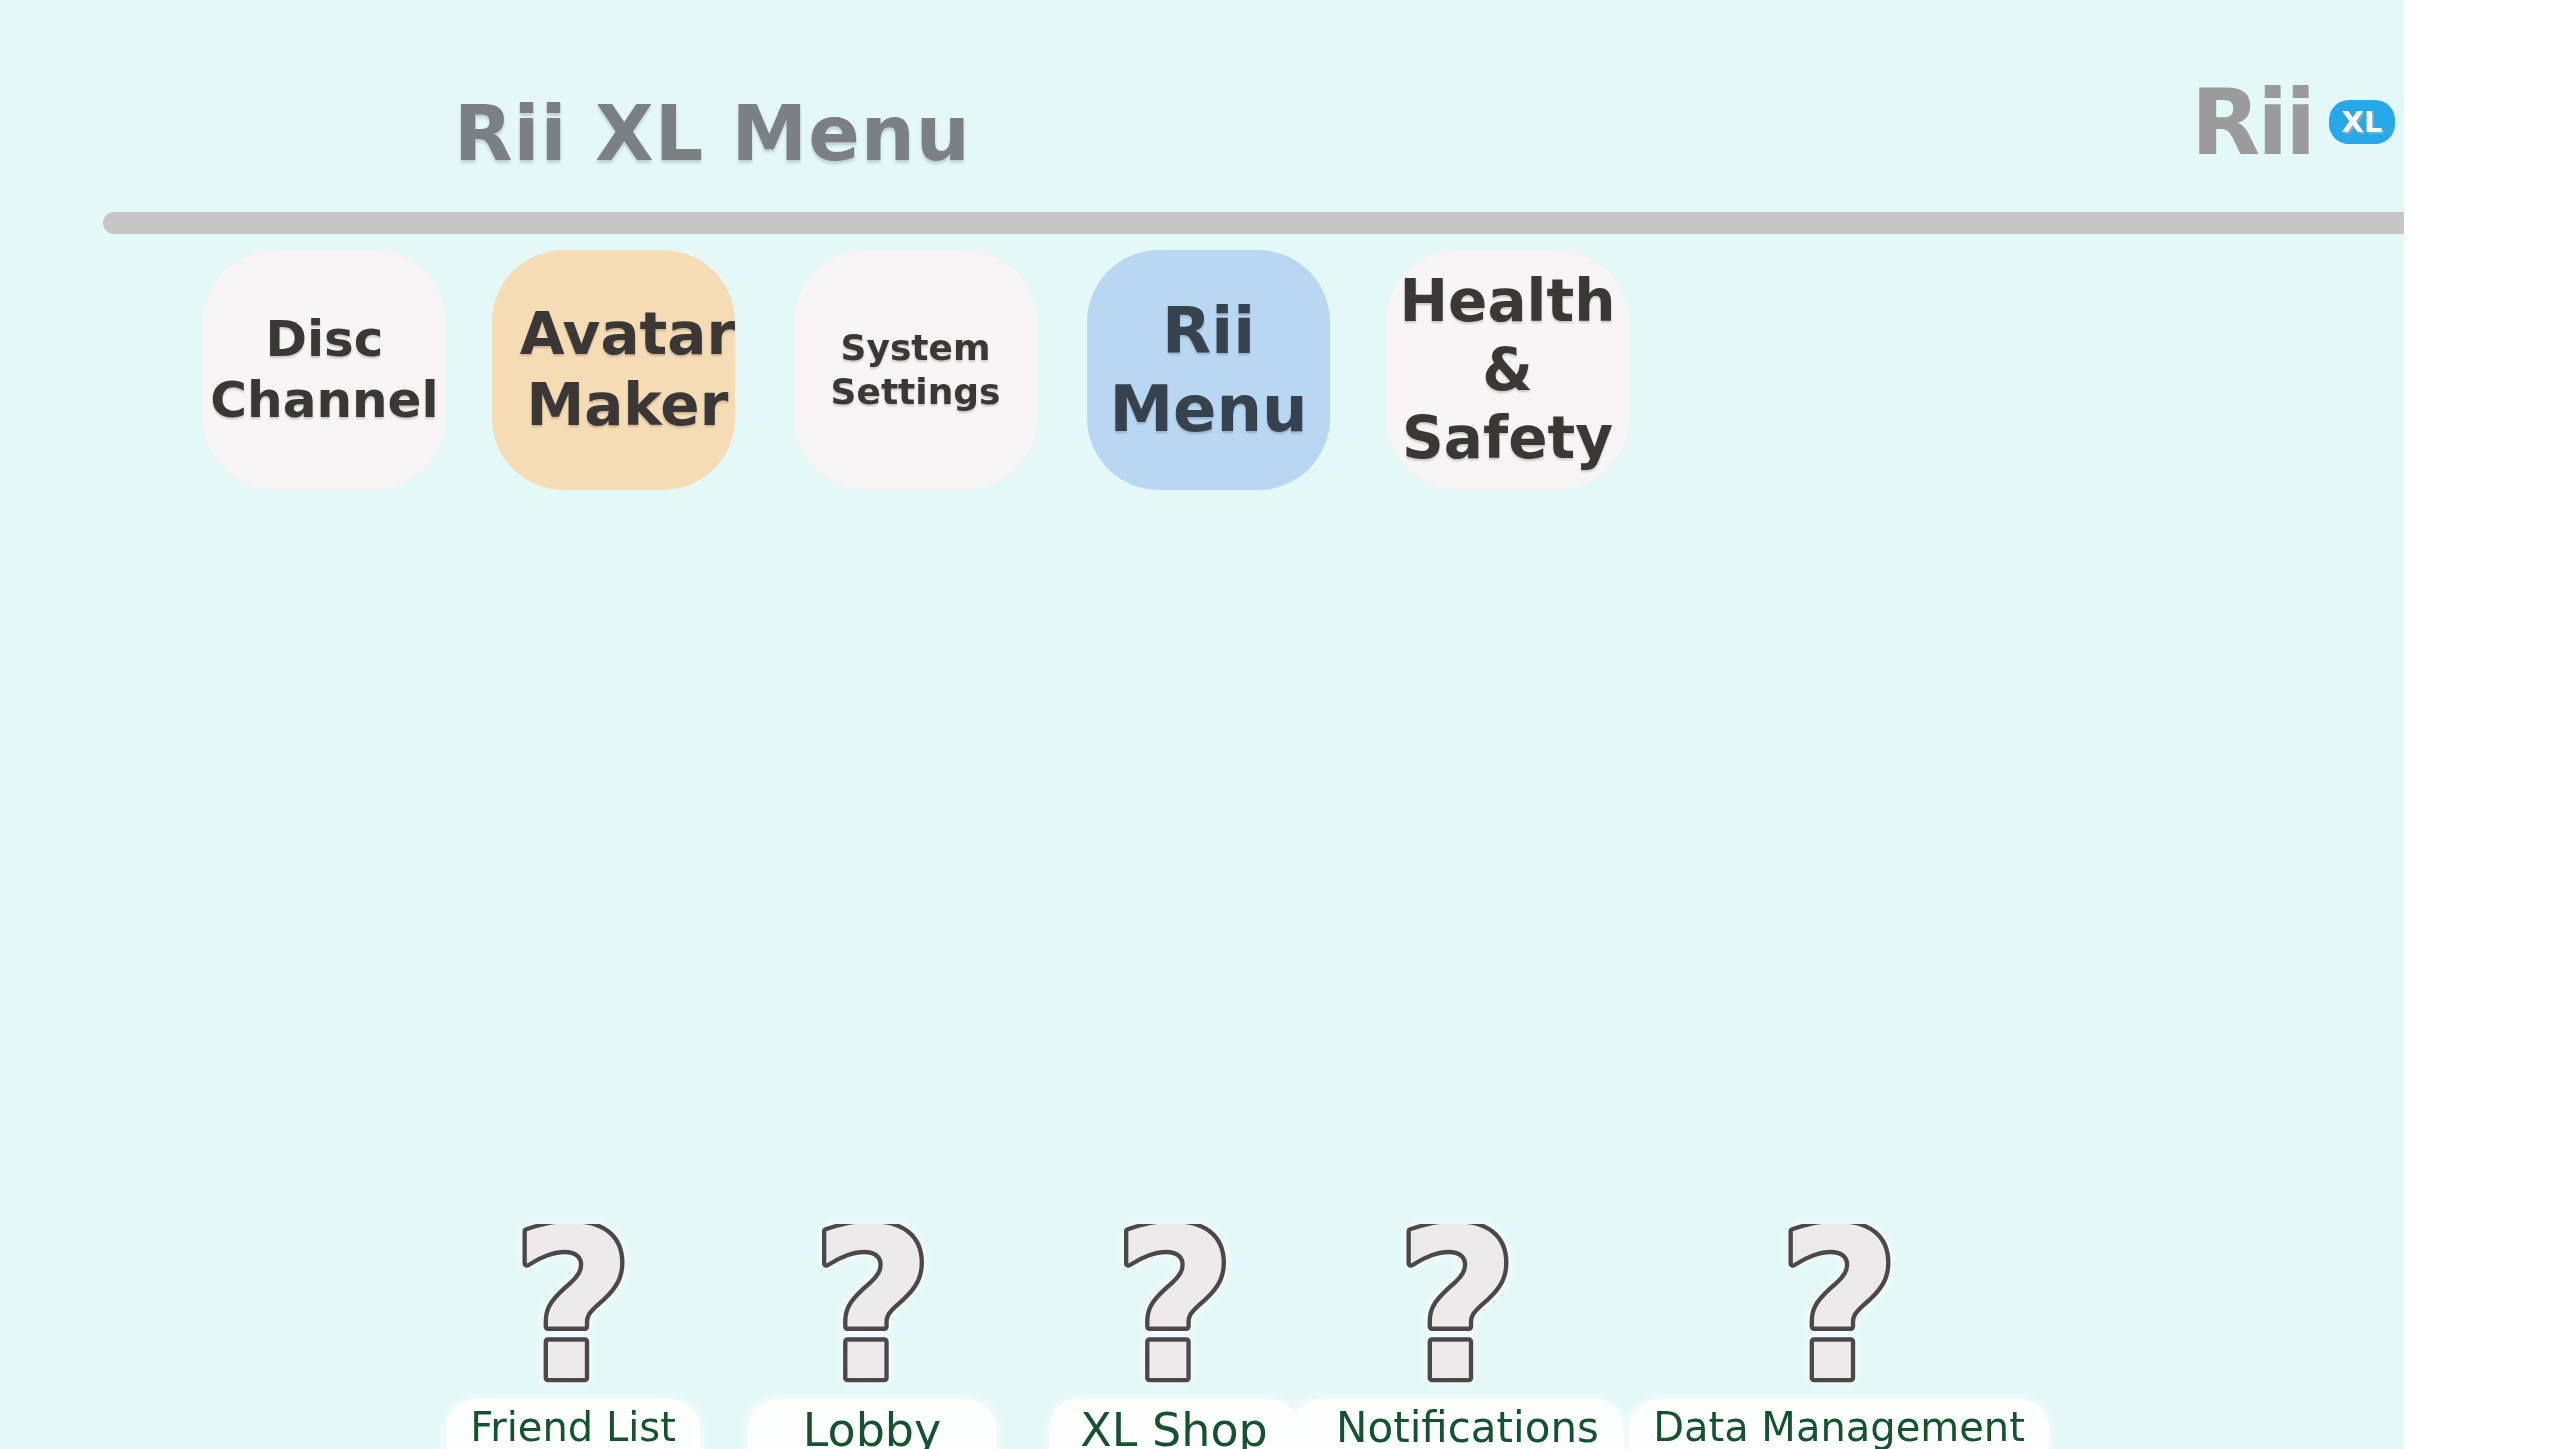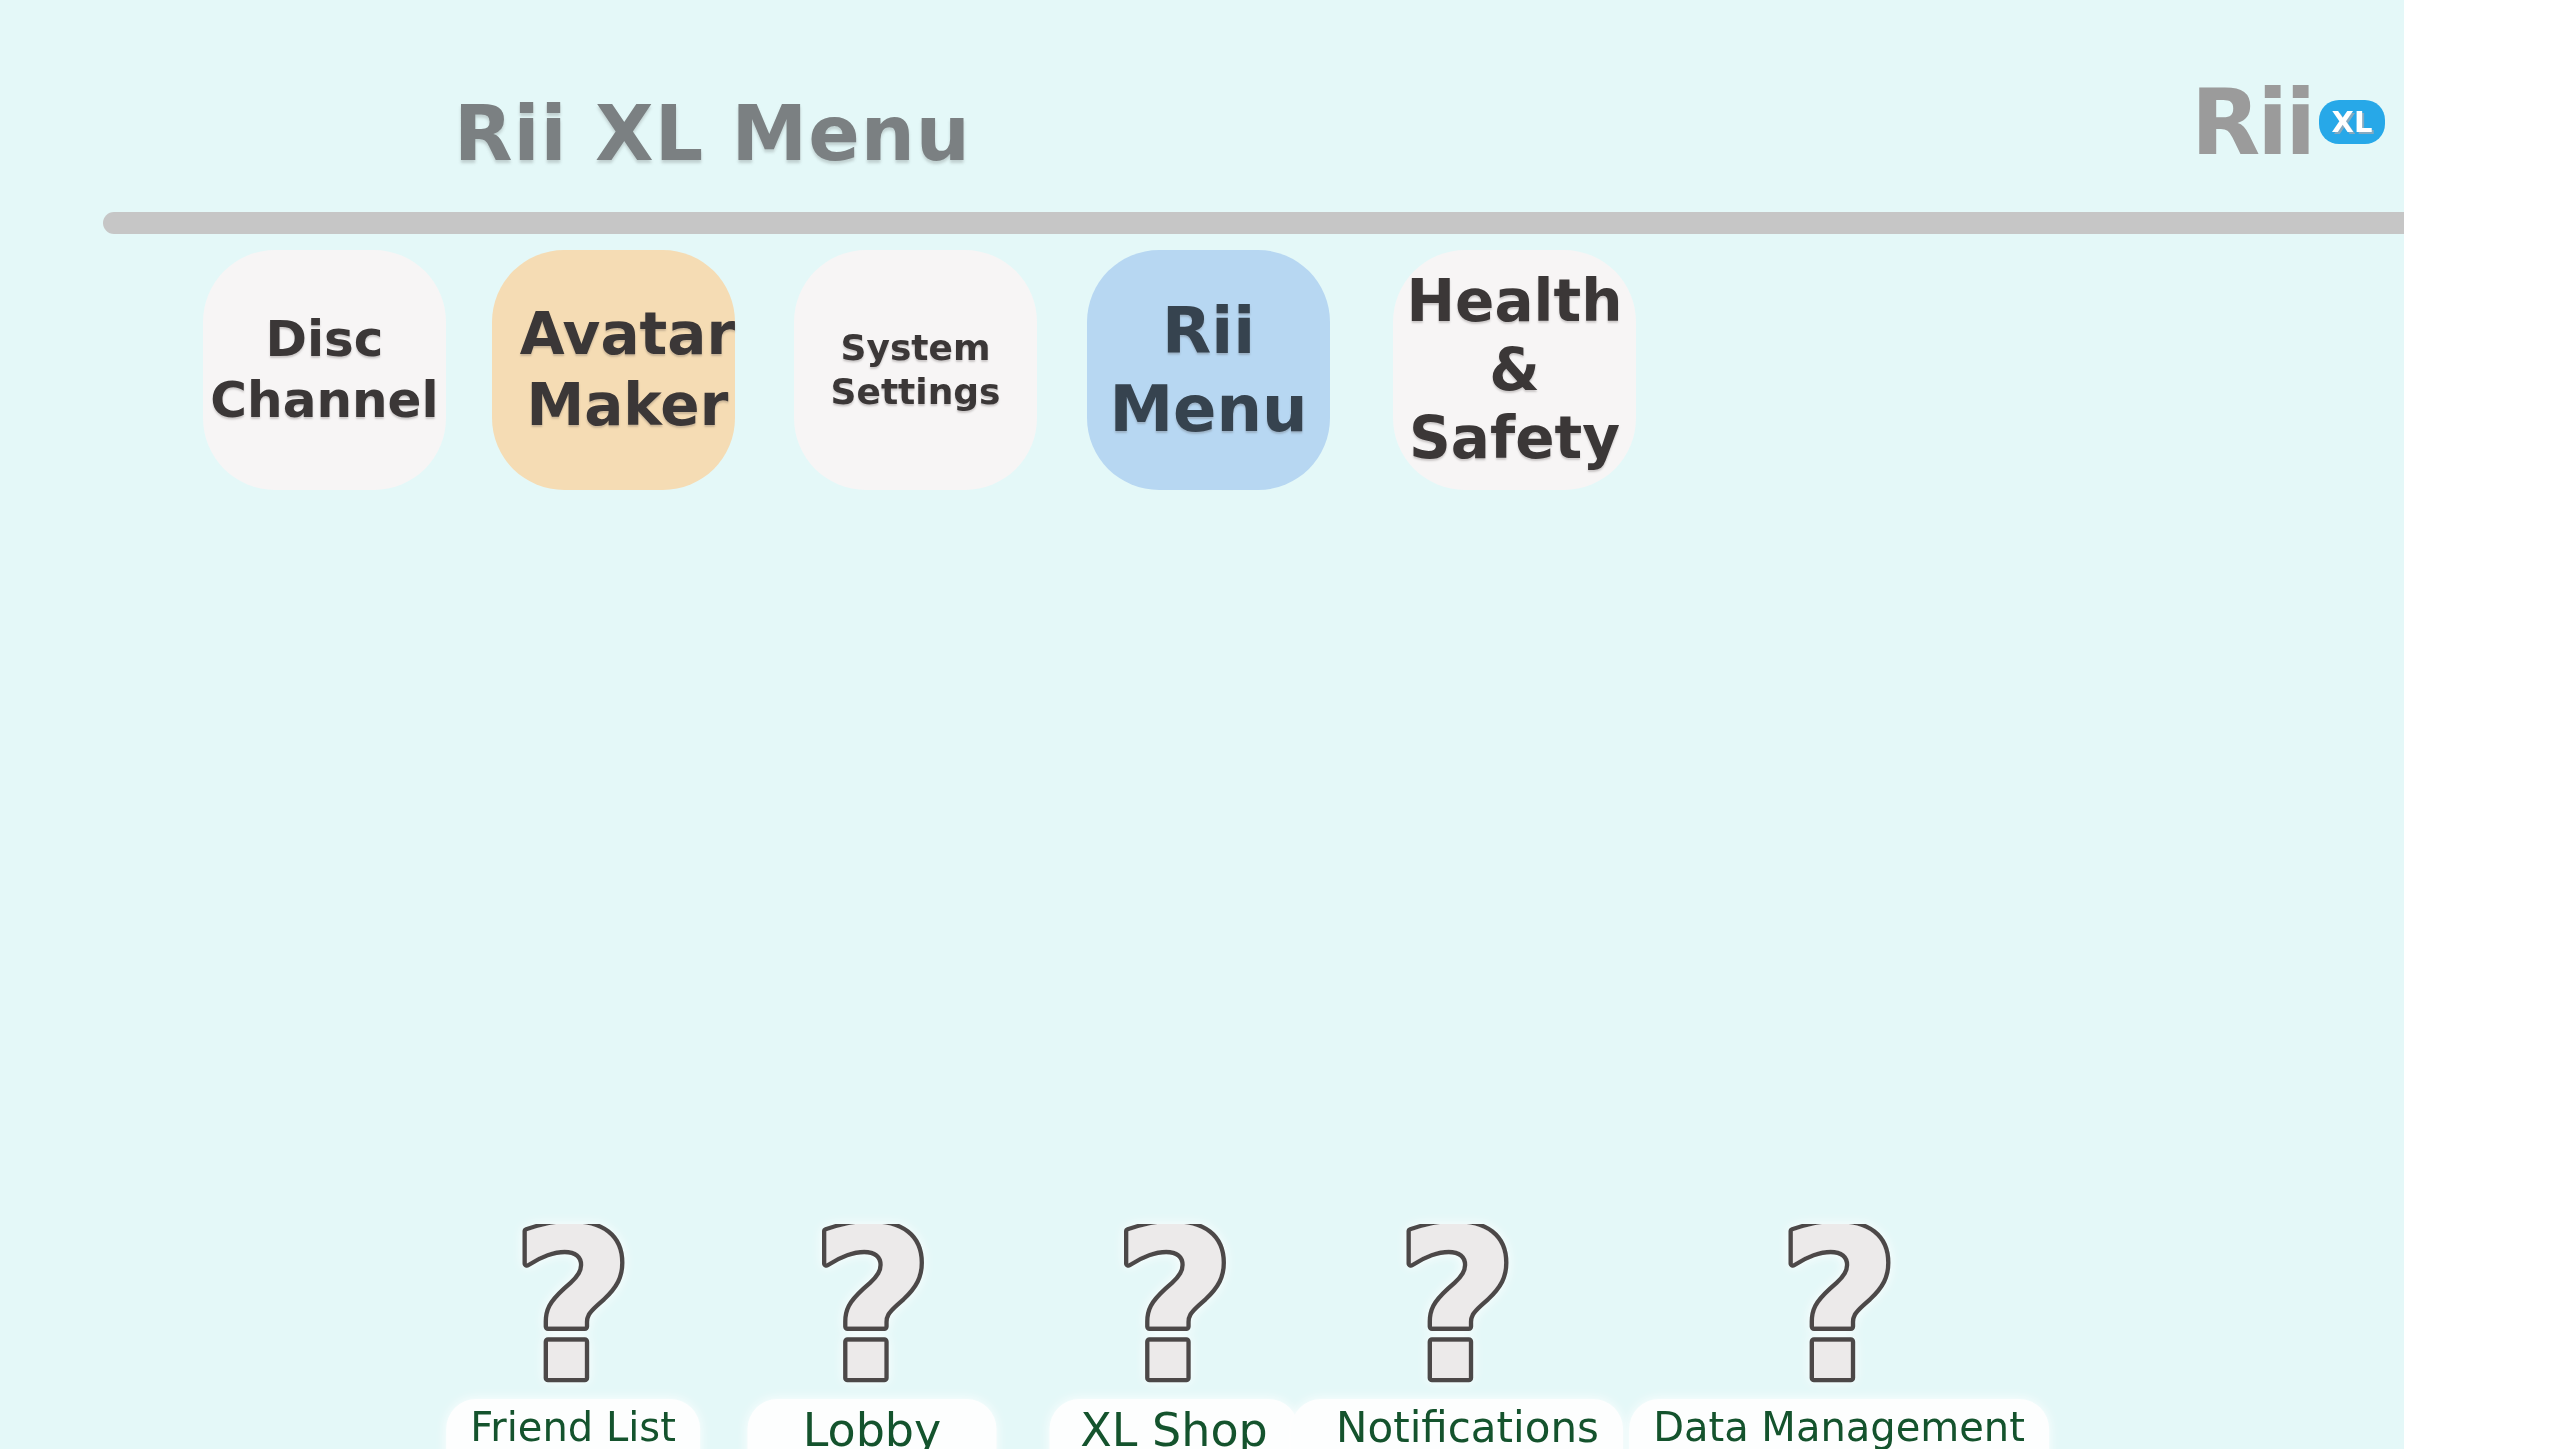--- a/index.html
+++ b/index.html
@@ -17,21 +17,21 @@
     text-shadow:0 3px 3px rgba(110,115,117,.30);
     white-space:nowrap;
   }
   .logo{position:absolute;left:2191px;top:78px;width:219px;height:100px;}
   .logo-text{
     position:absolute;left:0;top:0;
     font-size:90px;font-weight:bold;line-height:1;
     color:#9b9b9b;letter-spacing:-3px;
   }
   .logo-badge{
-    position:absolute;left:128px;top:22px;
+    position:absolute;left:138px;top:22px;
     width:66px;height:44px;border-radius:20px;
     background:#27a8e8;
     display:flex;align-items:center;justify-content:center;
   }
   .logo-badge span{
     font-size:29px;font-weight:bold;color:#ffffff;letter-spacing:0;
     text-shadow:2px 2px 0 rgba(150,170,185,.85);
   }
   .divider{
     position:absolute;left:103px;top:212px;
@@ -111,21 +111,21 @@
 Maker</span>
   </div>
   <div class="channel ch2" style="background-color: rgb(247, 245, 245);">
     <span class="lbl">System
 Settings</span>
   </div>
   <div class="channel ch3" style="background-color: rgb(183, 215, 242);">
     <span class="lbl">Rii
 Menu</span>
   </div>
-  <div class="channel ch4" style="background-color: rgb(247, 245, 245); margin-left: 7px;">
+  <div class="channel ch4" style="background-color: rgb(247, 245, 245);">
     <span class="lbl">Health
 &amp;
 Safety</span>
   </div>
 
   <div class="dock-item di0">
     <svg class="qmark" viewBox="0 0 120 176" xmlns="http://www.w3.org/2000/svg">
       <text x="60" y="158" text-anchor="middle" font-family="DejaVu Sans" font-weight="bold" font-size="215" fill="#eceaea" stroke="#4c4848" stroke-width="9" paint-order="stroke" stroke-linejoin="round">?</text>
     </svg>
     <div class="pill">

